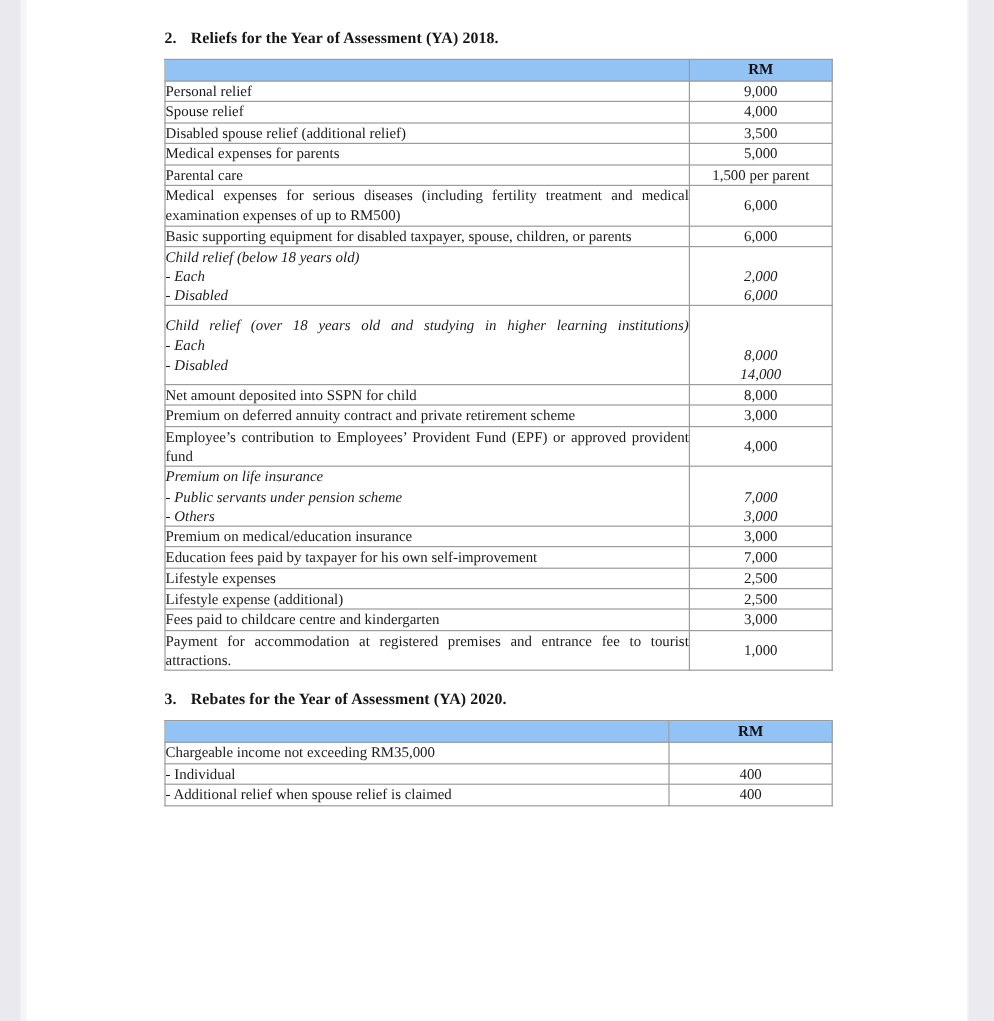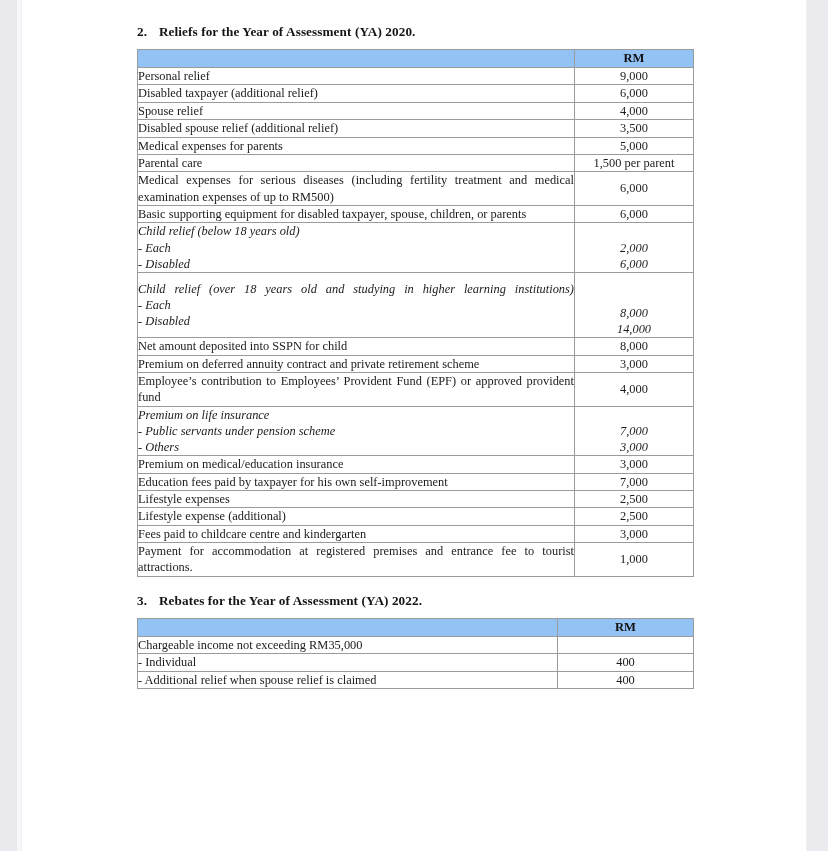--- a/index.html
+++ b/index.html
@@ -129,44 +129,40 @@
   <div class="left-gutter"></div>
   <div class="left-gutter-edge"></div>
   <div class="right-gutter"></div>
 
   <div id="page">
     <div class="content">
 
       <div style="height:24px"></div>
       <div class="section-heading">
         <span class="num">2.</span>
-        <span class="txt">Reliefs for the Year of Assessment (YA) 2020.</span>
+        <span class="txt">Reliefs for the Year of Assessment (YA) 2018.</span>
       </div>
 
       <table id="reliefs-table" class="doc-table">
         <colgroup>
             <col class="c1">
             <col class="c2">
           </colgroup>
         <thead>
           <tr>
             <th class="hdr"></th>
             <th class="hdr-rm">RM</th>
           </tr>
         </thead>
         <tbody>
           <tr>
             <td class="cell-label">Personal relief</td>
             <td class="cell-value">9,000</td>
           </tr>
           <tr>
-            <td class="cell-label">Disabled taxpayer (additional relief)</td>
-            <td class="cell-value">6,000</td>
-          </tr>
-          <tr>
             <td class="cell-label">Spouse relief</td>
             <td class="cell-value">4,000</td>
           </tr>
           <tr>
             <td class="cell-label">Disabled spouse relief (additional relief)</td>
             <td class="cell-value">3,500</td>
           </tr>
           <tr>
             <td class="cell-label">Medical expenses for parents</td>
             <td class="cell-value">5,000</td>
@@ -260,21 +256,21 @@
           <tr>
             <td class="cell-label" style="text-align-last:left">Payment for accommodation at registered premises and entrance fee to tourist attractions.</td>
             <td class="cell-value">1,000</td>
           </tr>
         </tbody>
       </table>
 
       <div class="spacer-sec3"></div>
       <div class="section-heading">
         <span class="num">3.</span>
-        <span class="txt">Rebates for the Year of Assessment (YA) 2022.</span>
+        <span class="txt">Rebates for the Year of Assessment (YA) 2020.</span>
       </div>
 
       <table id="rebates-table" class="doc-table">
         <colgroup>
             <col class="c1">
             <col class="c2">
           </colgroup>
         <thead>
           <tr>
             <th class="hdr"></th>

